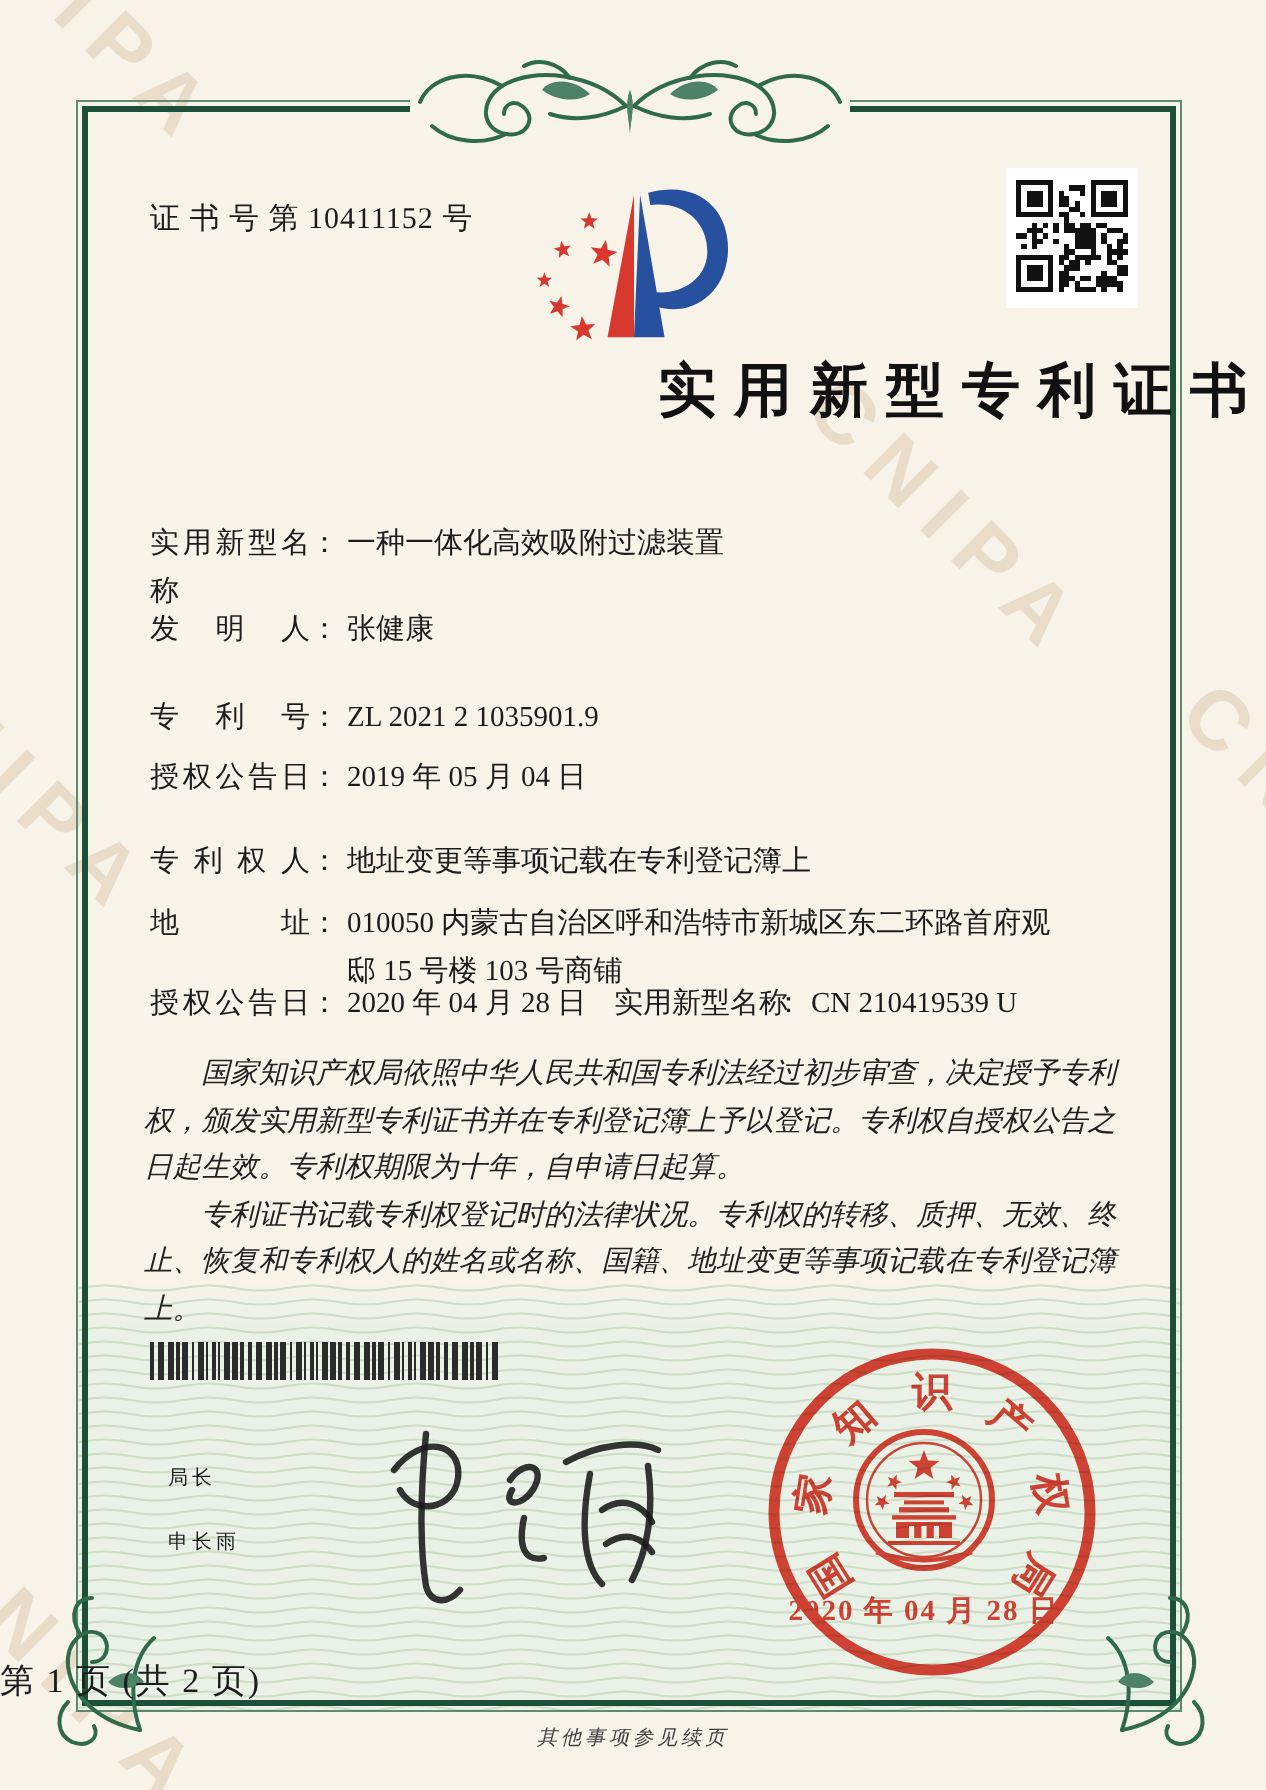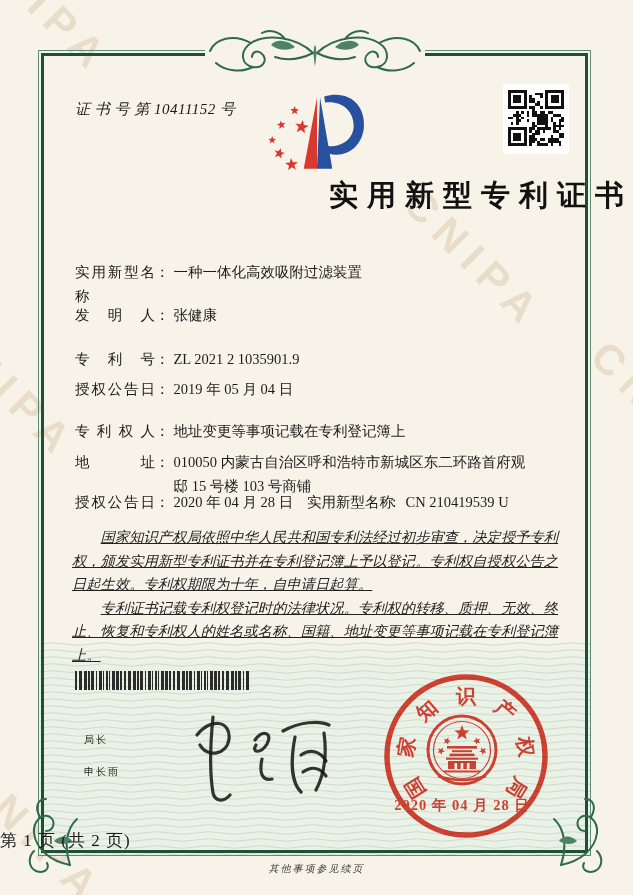--- a/index.html
+++ b/index.html
@@ -25,42 +25,42 @@
                border:3px solid #1d5038;}
 
   
   .top-ornament{position:absolute;left:205px;top:27px;z-index:4;}
   .corner{position:absolute;top:795px;z-index:4;}
   .corner-l{left:20px;} .corner-r{left:553px;transform:scaleX(-1);}
   .orn path{stroke:#2f6b4a;stroke-width:2;fill:none;stroke-linecap:round;}
   .orn .leaf{fill:#4d8266;stroke:none;}
 
   
-  .cert-no{position:absolute;left:75px;top:100px;z-index:5;font-size:15px;letter-spacing:.5px;font-style:italic;}
+  .cert-no{position:absolute;left:75px;top:100px;z-index:5;font-size:15px;letter-spacing:.5px;}
   .qr{position:absolute;left:503px;top:84px;width:66px;height:70px;background:#fff;z-index:5;}
   .qr svg{position:absolute;left:5px;top:6px;width:56px;height:56px;shape-rendering:crispEdges;}
   .logo{position:absolute;left:261px;top:88px;z-index:5;}
   .title{position:absolute;left:0;top:176px;width:100%;text-align:right;z-index:5;
          font-size:29px;font-weight:bold;letter-spacing:9px;text-indent:9px;color:#111;}
 
   
   .row{position:absolute;left:75px;z-index:5;font-size:14.5px;line-height:24px;}
   .fl{display:inline-block;width:80px;text-align:justify;text-align-last:justify;vertical-align:top;}
   .colon{vertical-align:top;}
   .fv{display:inline-block;vertical-align:top;margin-left:4px;}
   .fv.wide{width:365px;}
   .row-name{top:260px;} .row-inventor{top:303px;} .row-patno{top:347px;}
   .row-filing{top:377px;} .row-patentee{top:419px;} .row-address{top:450px;}
   .row-grant{top:490px;width:520px;}
   .grant2{position:absolute;left:232px;top:0;white-space:nowrap;}
 
   
   .legal{position:absolute;left:72px;top:526px;width:500px;z-index:5;
          font-size:14.3px;line-height:23.5px;font-style:italic;color:#222;}
-  .legal p{margin:0;text-indent:2em;text-decoration:underline;}
+  .legal p{margin:0;text-indent:2em;}
 
   
   .barcode{position:absolute;left:75px;top:671px;width:177px;height:19px;z-index:5;}
   .director{position:absolute;left:84px;top:724px;z-index:5;font-size:10px;letter-spacing:2px;line-height:32px;}
   .signature{position:absolute;left:183px;top:695px;z-index:6;mix-blend-mode:multiply;}
   .sig path{stroke:#1b1b1b;stroke-width:3.2;fill:none;stroke-linecap:round;stroke-linejoin:round;opacity:.88;}
   .seal{position:absolute;left:378px;top:668px;z-index:6;mix-blend-mode:multiply;opacity:.93;}
   .seal-char{font-size:20px;font-weight:bold;fill:#df382a;text-anchor:middle;dominant-baseline:middle;
              font-family:"Liberation Serif","DejaVu Serif",serif;}
   .seal-date{font-size:14.5px;fill:#df382a;text-anchor:middle;letter-spacing:1px;font-weight:bold;}

